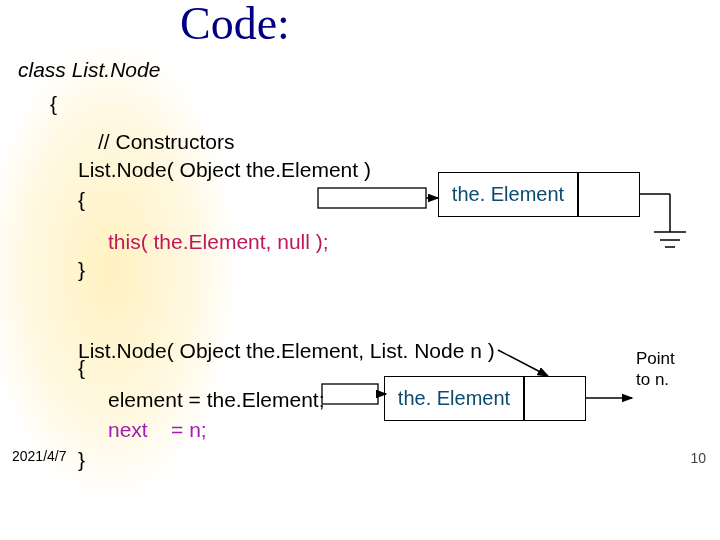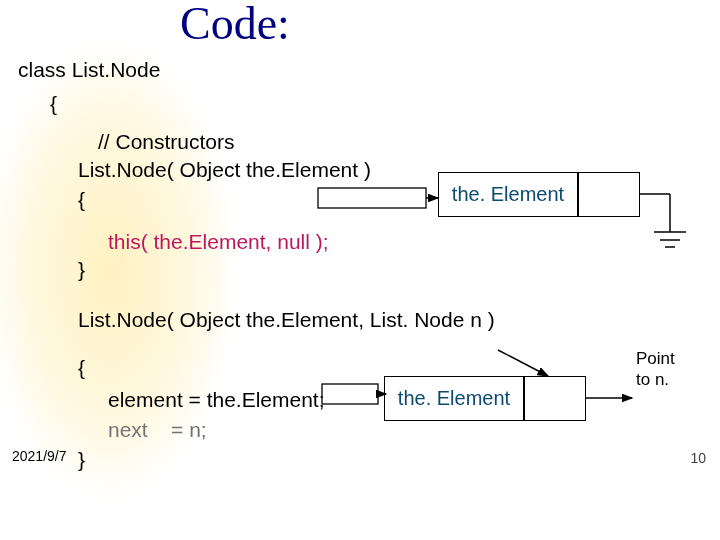--- a/index.html
+++ b/index.html
@@ -30,20 +30,21 @@
     color: #000080;
     font-family: "Times New Roman", Times, serif;
     line-height: 1.05;
   }
   .class-line {
     position: absolute;
     left: 18px;
     top: 58px;
     font-size: 21px;
     color: #000;
+    font-style: italic;
   }
   .brace-open {
     position: absolute;
     left: 50px;
     top: 92px;
     font-size: 21px;
     color: #000;
   }
   .constructors-comment {
     position: absolute;
@@ -77,21 +78,21 @@
   .ctor1-close {
     position: absolute;
     left: 78px;
     top: 258px;
     font-size: 21px;
     color: #000;
   }
   .ctor2-sig {
     position: absolute;
     left: 78px;
-    top: 308px;
+    top: 339px;
     font-size: 21px;
     color: #000;
   }
   .ctor2-open {
     position: absolute;
     left: 78px;
     top: 356px;
     font-size: 21px;
     color: #000;
   }
@@ -100,21 +101,21 @@
     left: 108px;
     top: 388px;
     font-size: 21px;
     color: #000;
   }
   .ctor2-body2 {
     position: absolute;
     left: 108px;
     top: 418px;
     font-size: 21px;
-    color: #737373;
+    color: #a21caf;
     white-space: pre;
   }
   .ctor2-close {
     position: absolute;
     left: 78px;
     top: 448px;
     font-size: 21px;
     color: #000;
   }
   .date-footer {
@@ -186,21 +187,21 @@
 <div class="ctor1-open">{</div>
 <div class="ctor1-body">this( the.Element, null );</div>
 <div class="ctor1-close">}</div>
 
 <div class="ctor2-sig">List.Node( Object the.Element, List. Node n )</div>
 <div class="ctor2-open">{</div>
 <div class="ctor2-body1">element = the.Element;</div>
 <div class="ctor2-body2">next    = n;</div>
 <div class="ctor2-close">}</div>
 
-<div class="date-footer">2021/9/7</div>
+<div class="date-footer">2021/4/7</div>
 <div class="page-num">10</div>
 
 <div class="diagram-1">
   <div class="node-box" style="left:0; top:0; width:140px; height:45px;">
     <span>the. Element</span>
   </div>
   <div class="node-box" style="left:140px; top:0; width:62px; height:45px;"></div>
 </div>
 
 <div class="diagram-2">

